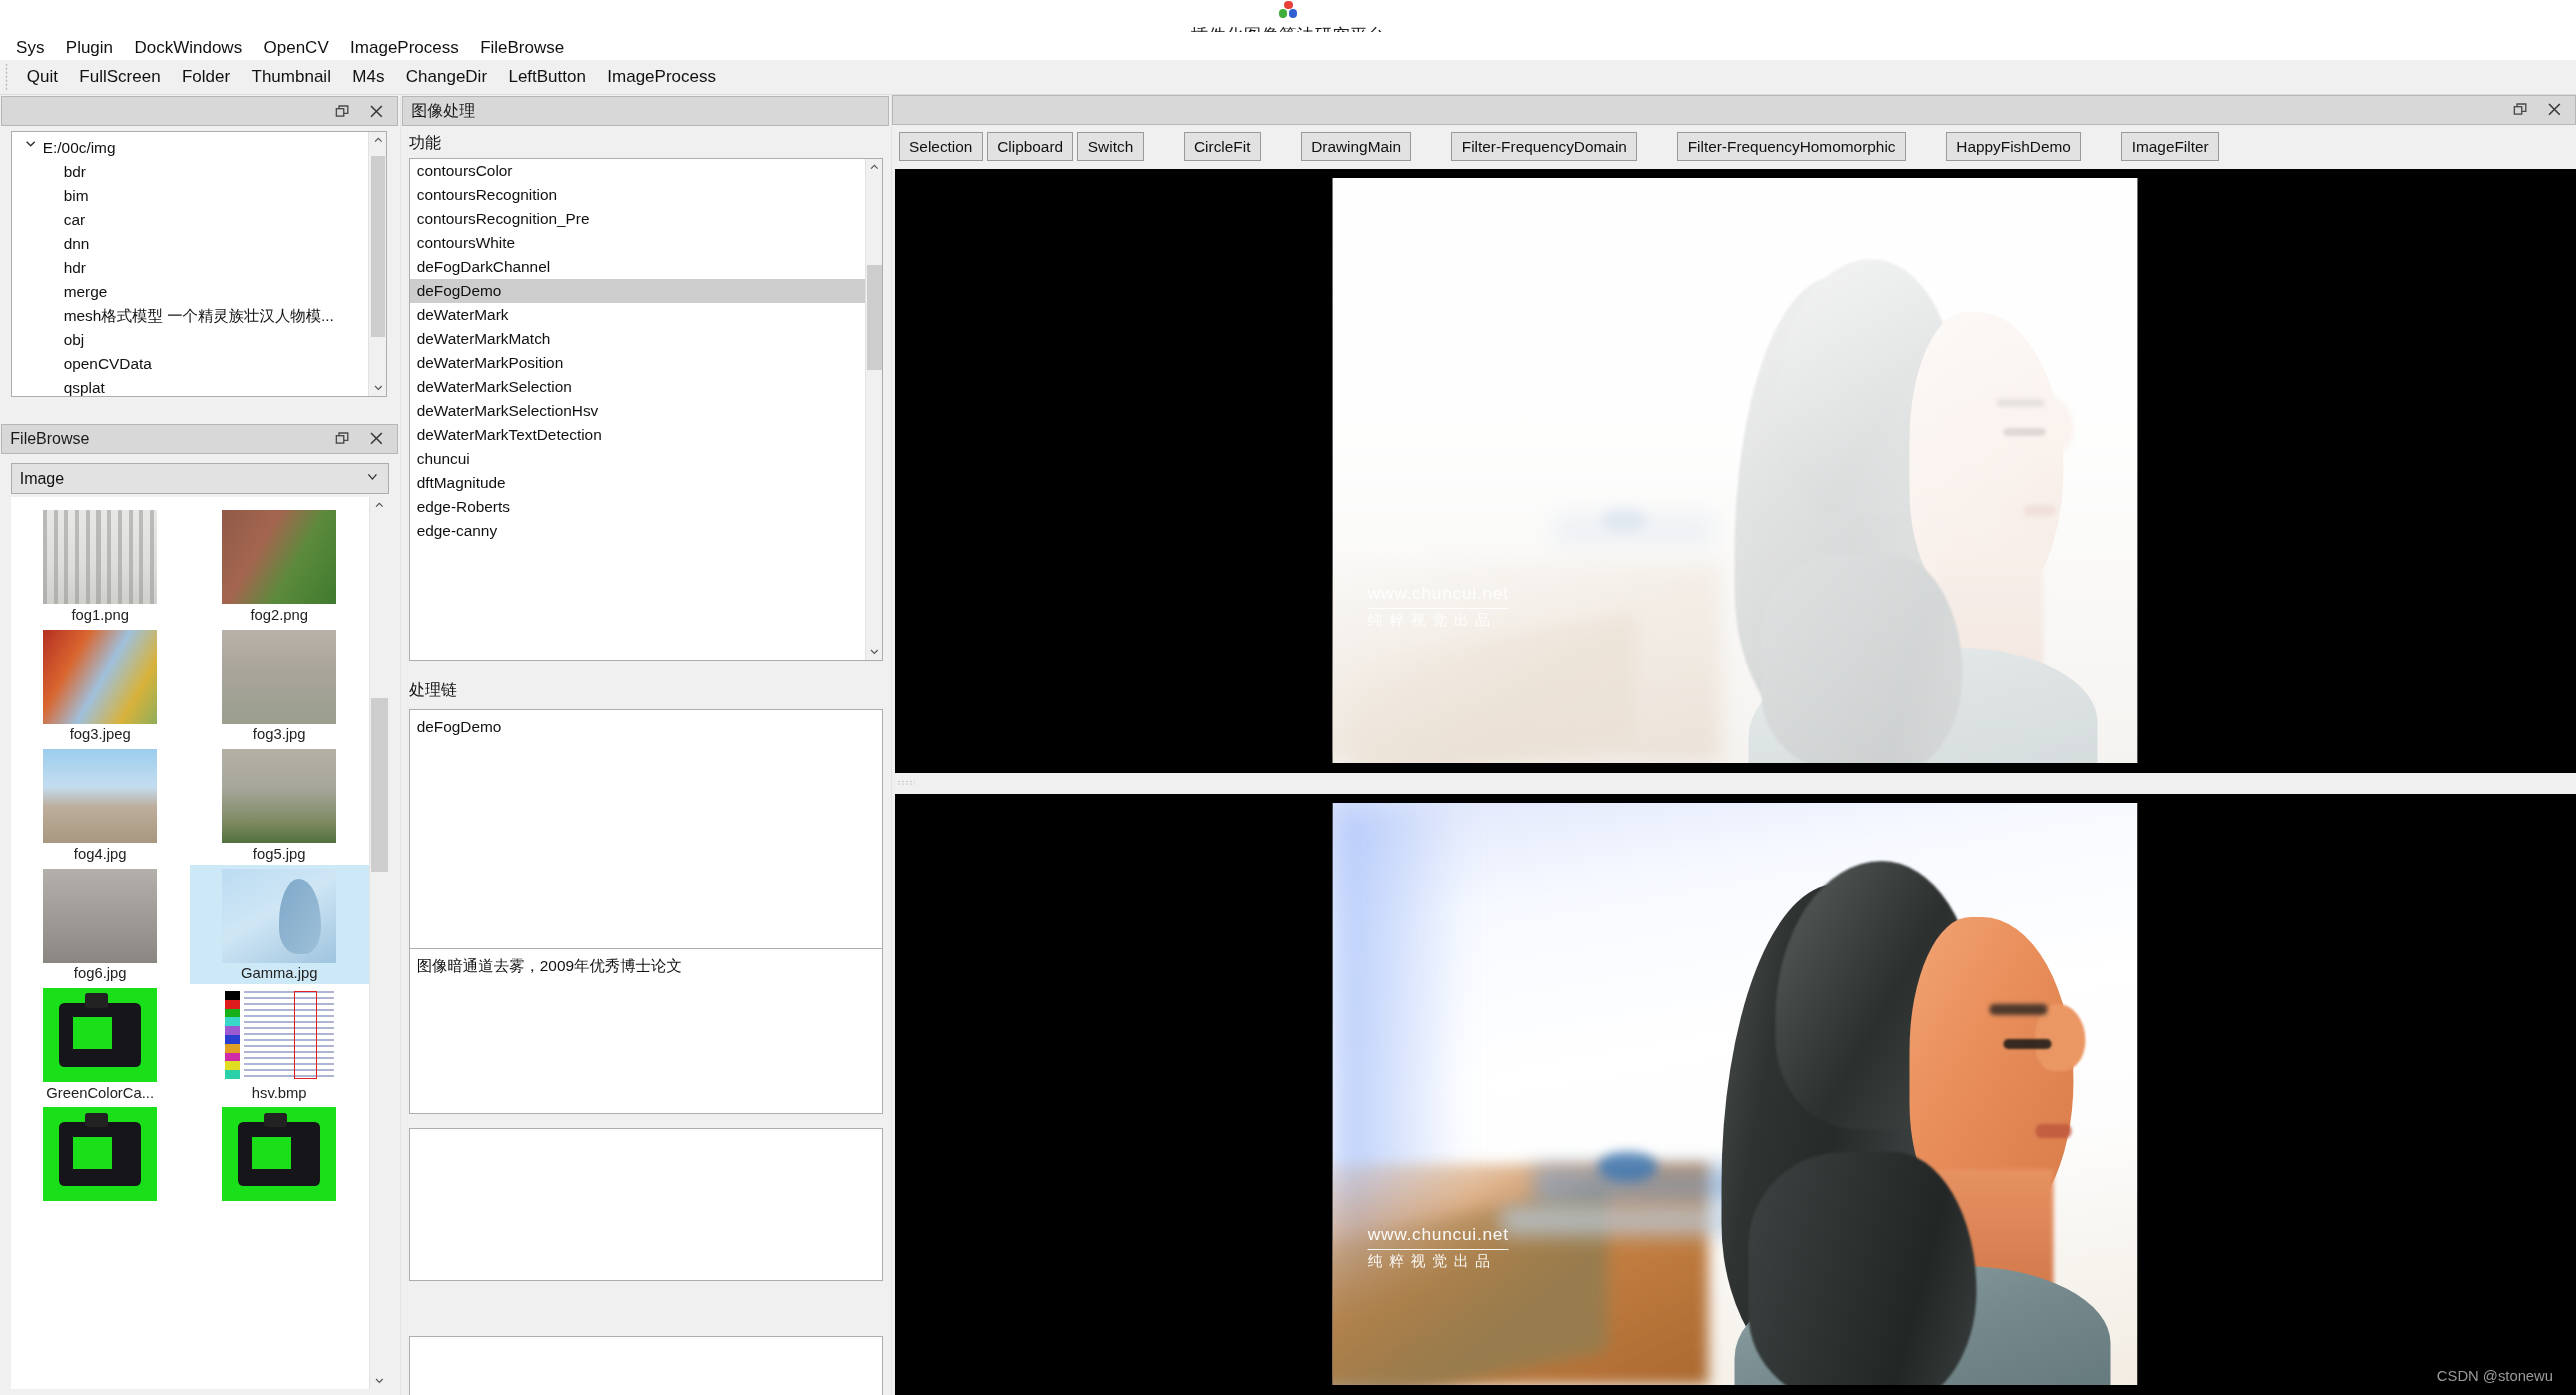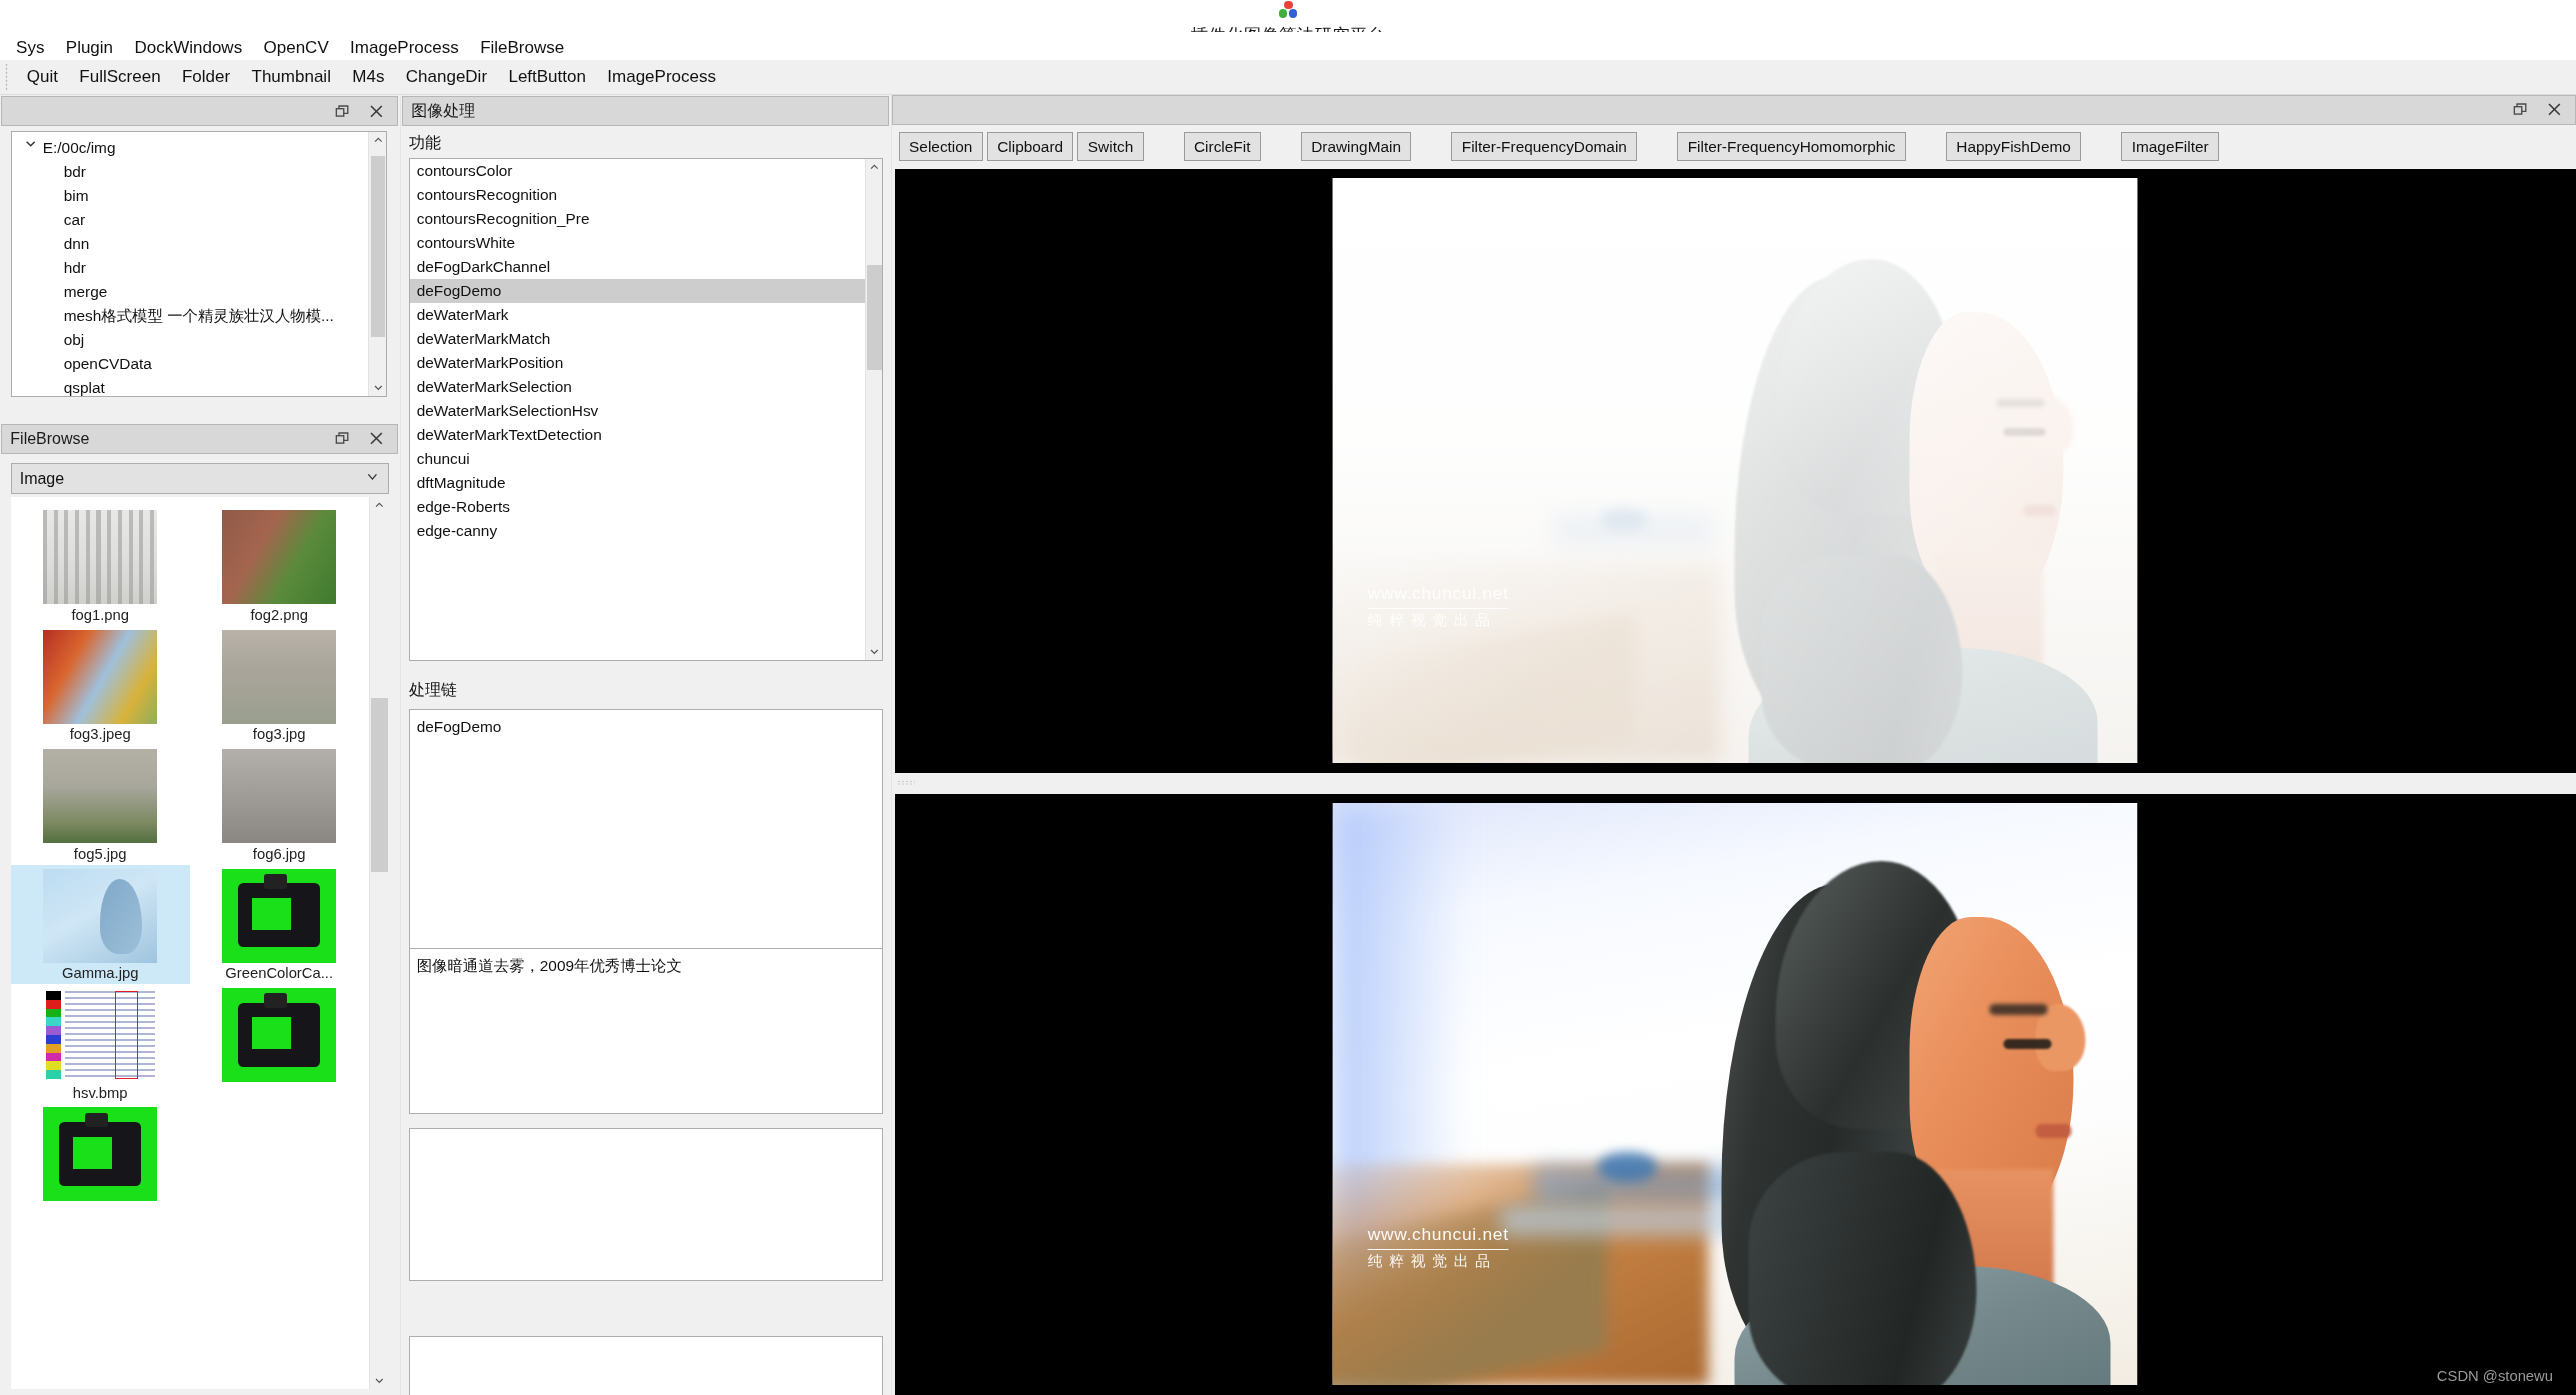--- a/index.html
+++ b/index.html
@@ -414,20 +414,24 @@
           <div class="thumb-img" style="background:linear-gradient(120deg,#8f5a48 0%,#a4654f 35%,#5c8a3c 62%,#3f7a2e 100%);"></div>
           <div class="thumb-name">fog2.png</div>
         </div>
         <div class="thumb-cell">
           <div class="thumb-img" style="background:linear-gradient(120deg,#b52f22 0%,#d9662f 28%,#9fc0dc 52%,#d8b23a 78%,#8fae5c 100%);"></div>
           <div class="thumb-name">fog3.jpeg</div>
         </div>
         <div class="thumb-cell">
           <div class="thumb-img" style="background:linear-gradient(180deg,#b8b2a8 0%,#a9a49a 45%,#9a9f8e 100%);"></div>
           <div class="thumb-name">fog3.jpg</div>
+        </div>
+        <div class="thumb-cell">
+          <div class="thumb-img" style="background:linear-gradient(180deg,#9ccdee 0%,#c3dcef 40%,#bcae9a 62%,#a89781 100%);"></div>
+          <div class="thumb-name">fog4.jpg</div>
         </div>
         <div class="thumb-cell">
           <div class="thumb-img" style="background:linear-gradient(180deg,#b4b0a6 0%,#a8a79c 40%,#7d8a62 78%,#52703f 100%);"></div>
           <div class="thumb-name">fog5.jpg</div>
         </div>
         <div class="thumb-cell">
           <div class="thumb-img" style="background:linear-gradient(180deg,#b3b0ac 0%,#9d9a96 55%,#8a8682 100%);"></div>
           <div class="thumb-name">fog6.jpg</div>
         </div>
         <div class="thumb-cell selected">

